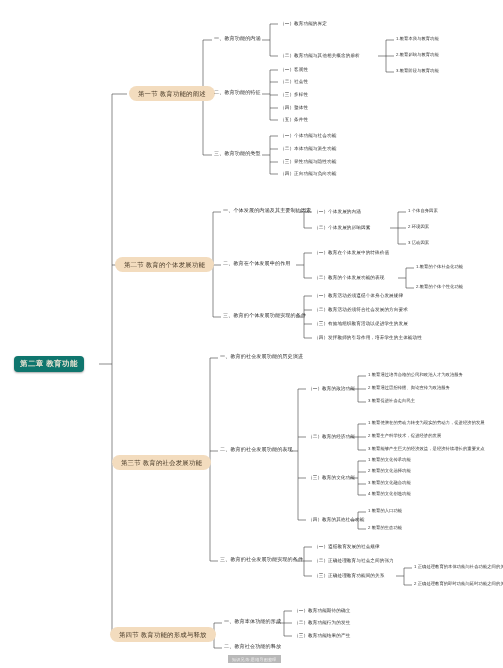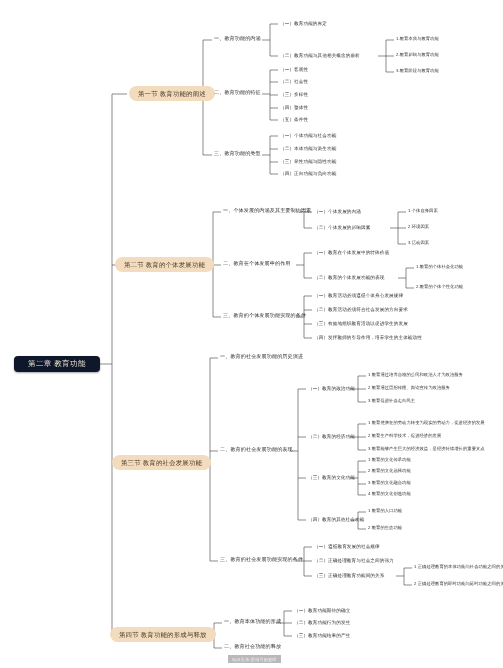--- a/index.html
+++ b/index.html
@@ -21,26 +21,26 @@
     width: 503px; height: 668px;
     pointer-events: none;
   }
   .node {
     position: absolute;
     white-space: nowrap;
     line-height: 1.1;
   }
   
   .root {
-    background: #0f172a;
+    background: #0f766e;
     color: #e8e2d2;
     border-radius: 4px;
-    padding: 4px 14px;
+    padding: 4px 6px;
     font-size: 7.5px;
-    font-weight: normal;
+    font-weight: bold;
     letter-spacing: .4px;
     box-shadow: 0 1px 2px rgba(0,0,0,.35);
   }
   
   .sec {
     background: #f3dcbe;
     color: #4a3b28;
     border-radius: 9px;
     padding: 4px 9px;
     font-size: 6.4px;

